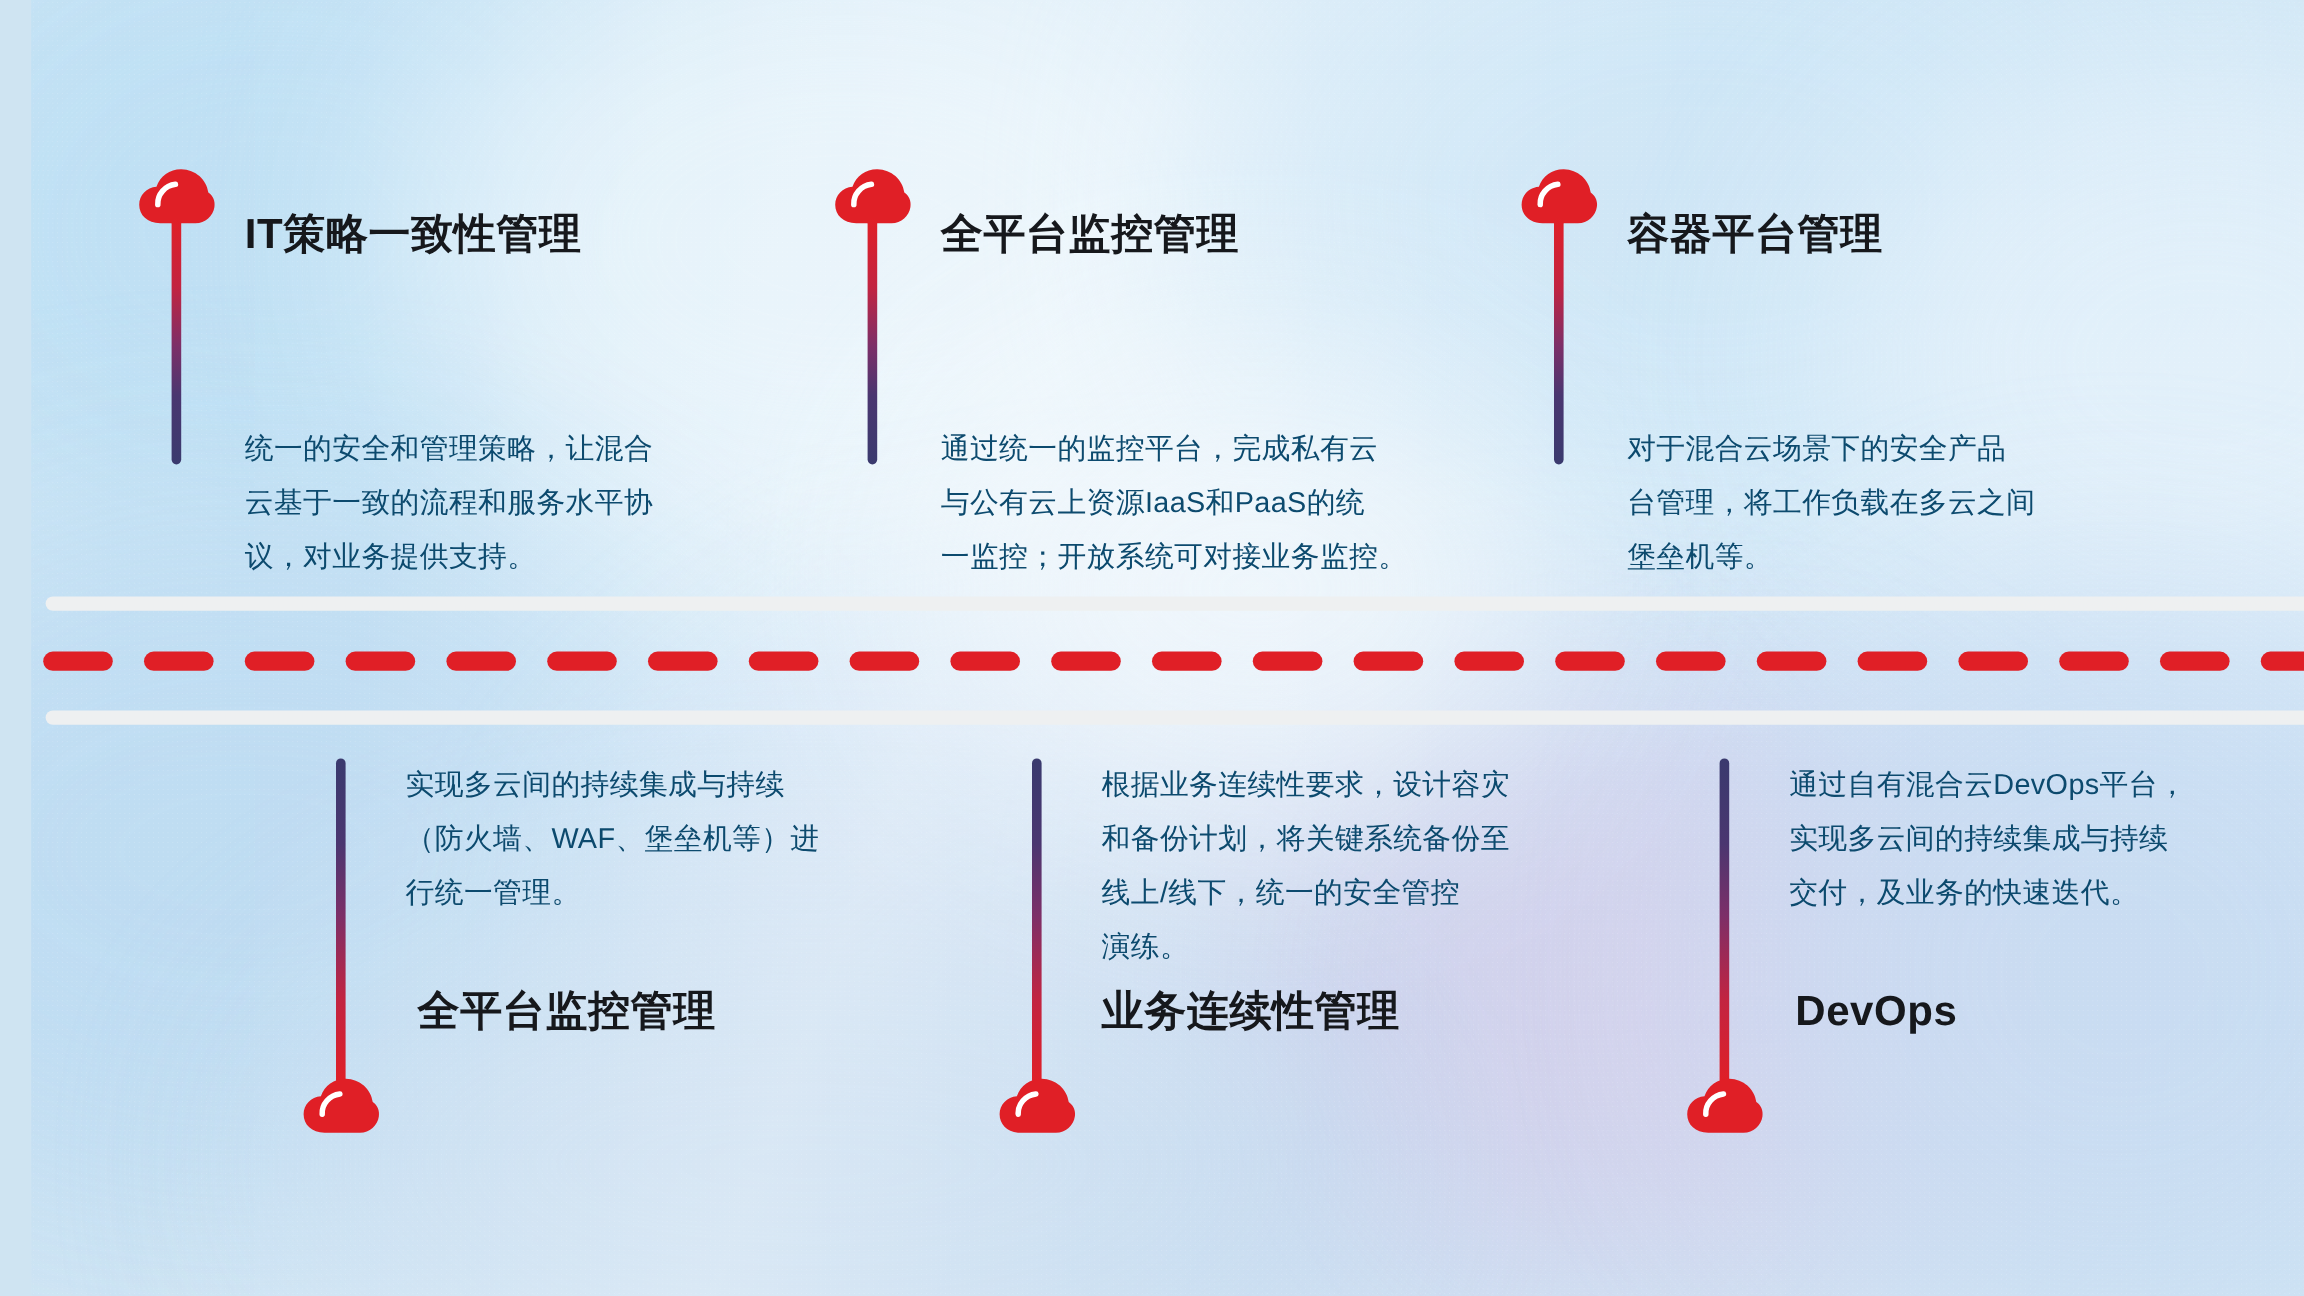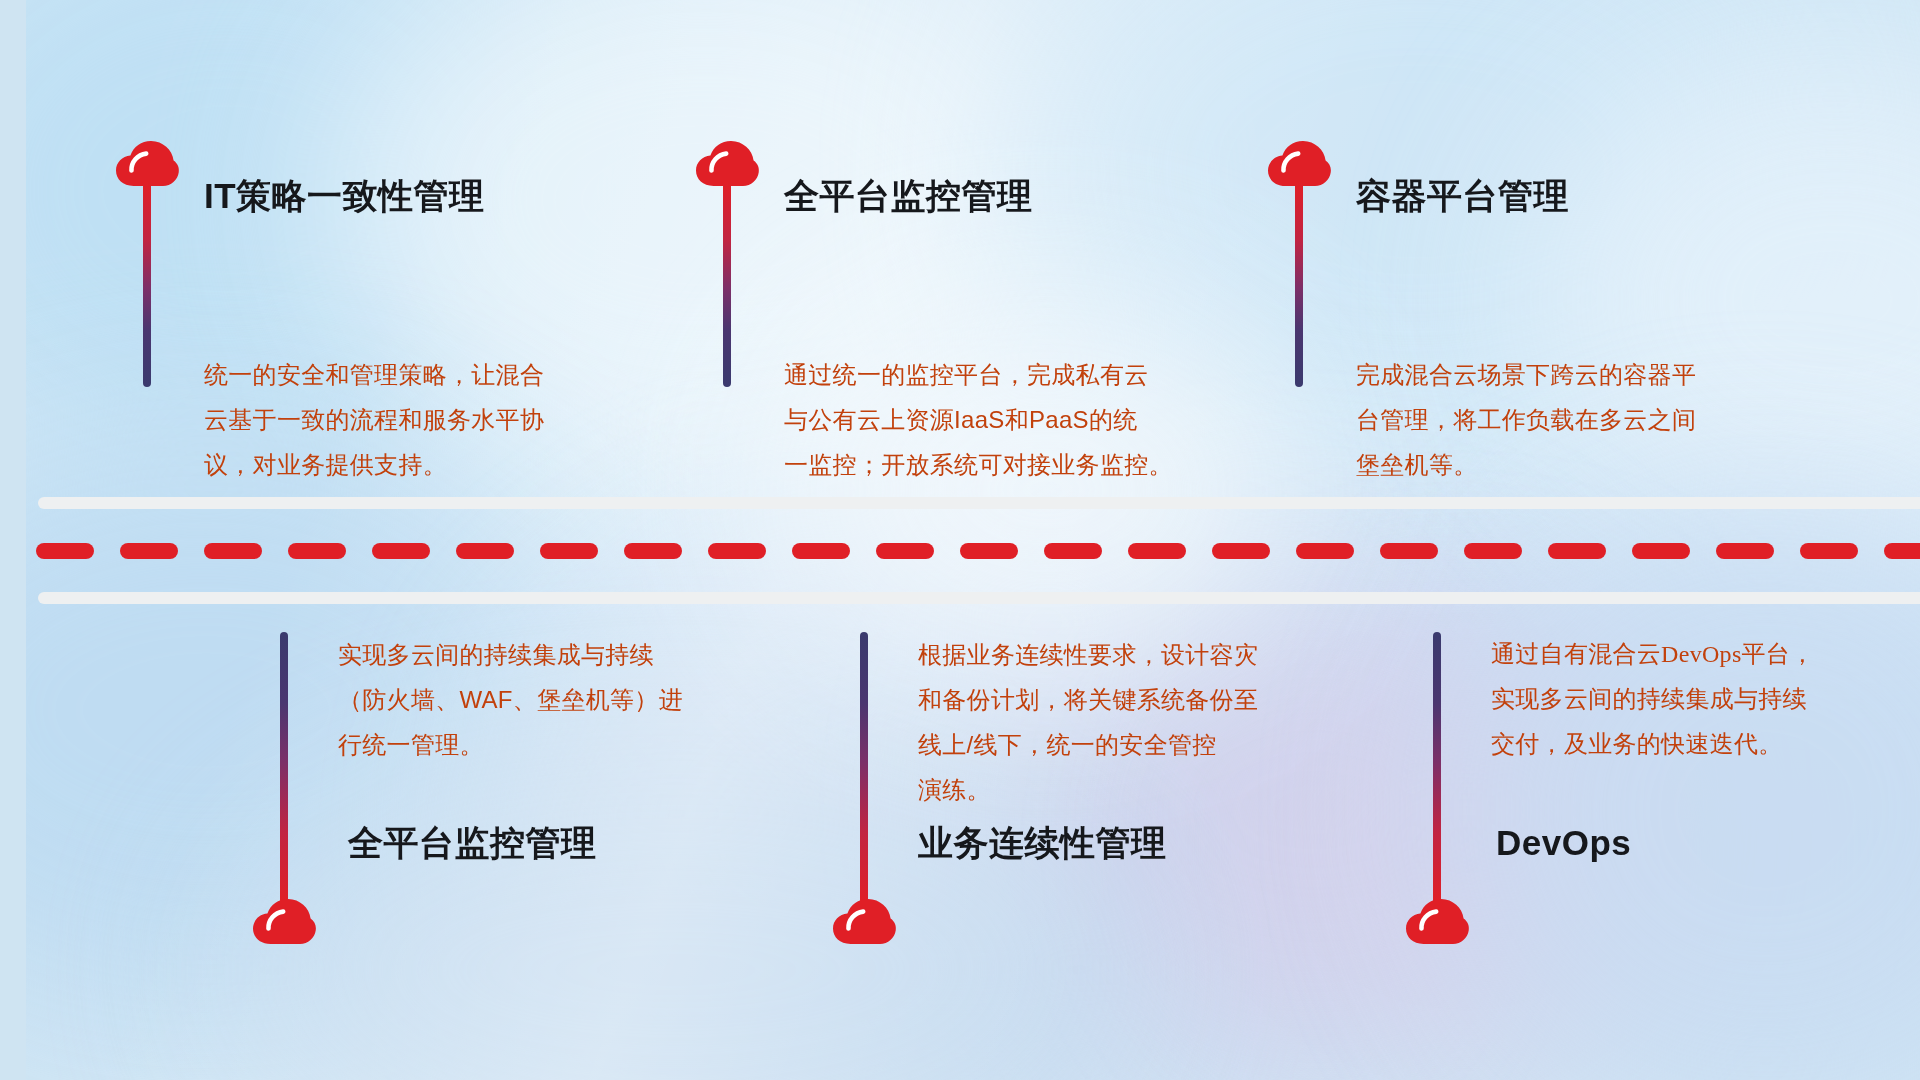--- a/index.html
+++ b/index.html
@@ -45,21 +45,21 @@
   .stem.down{background:linear-gradient(180deg,#e11f26 0%,#c22441 28%,#7c2f68 52%,#4a3670 72%,#3a3a6e 100%);}
   .stem.up{background:linear-gradient(180deg,#3a3a6e 0%,#4a3670 26%,#7c2f68 48%,#c22441 74%,#e11f26 100%);}
 
   .title{
     position:absolute;
     font-size:35px;font-weight:700;color:#16181c;
     letter-spacing:.5px;white-space:nowrap;line-height:1;
   }
   .body{
     position:absolute;
-    font-size:24px;line-height:45px;color:#c2410c;
+    font-size:24px;line-height:45px;color:#0c4a6e;
     letter-spacing:.3px;
   }
   .body .ln{display:block;white-space:pre;}
 
   
   .wbar{position:absolute;left:12px;width:1896px;height:12px;border-radius:6px;
         background:#eef0f1;box-shadow:0 0 0 0 rgba(0,0,0,0);}
   .wbar.top{top:497px;}
   .wbar.bottom{top:592px;}
   .dashrow{position:absolute;left:0;top:543px;width:1920px;height:16px;}
@@ -128,21 +128,21 @@
       <svg width="66" height="48" viewBox="0 0 66 48">
         <path d="M19.5 46 C8.8 46 2 39.2 2 30.6 C2 22.6 8.2 16.2 16.4 15.6
                  C19.4 6.6 27.8 0.8 37.2 1.0 C48.8 1.2 58.2 9.6 59.6 20.4
                  C63.6 23.2 65.5 27.6 64.7 32.4 C63.7 39.9 57.0 46 49.0 46 Z" fill="#E01F26"></path>
         <path d="M17.5 30.5 C17.0 22.2 23.5 14.6 32.2 13.6" fill="none" stroke="#ffffff" stroke-width="4.6" stroke-linecap="round"></path>
       </svg>
     </div>
     <div class="stem down" style="left:1269px;top:182px;height:205px;"></div>
     <div class="title" style="left:1330px;top:178px;">容器平台管理</div>
     <div class="body" style="left:1330px;top:352px;width:430px;">
-      <span class="ln">完成混合云场景下跨云的容器平</span>
+      <span class="ln">对于混合云场景下的安全产品</span>
       <span class="ln">台管理，将工作负载在多云之间</span>
       <span class="ln">堡垒机等。</span>
     </div>
   </div>
 
   <div class="wbar top"></div>
   <div class="dashrow">
       <div class="dash" style="left: 10px;"></div>
       <div class="dash" style="left: 94px;"></div>
       <div class="dash" style="left: 178px;"></div>
@@ -200,21 +200,21 @@
       <svg width="66" height="48" viewBox="0 0 66 48">
         <path d="M19.5 46 C8.8 46 2 39.2 2 30.6 C2 22.6 8.2 16.2 16.4 15.6
                  C19.4 6.6 27.8 0.8 37.2 1.0 C48.8 1.2 58.2 9.6 59.6 20.4
                  C63.6 23.2 65.5 27.6 64.7 32.4 C63.7 39.9 57.0 46 49.0 46 Z" fill="#E01F26"></path>
         <path d="M17.5 30.5 C17.0 22.2 23.5 14.6 32.2 13.6" fill="none" stroke="#ffffff" stroke-width="4.6" stroke-linecap="round"></path>
       </svg>
     </div>
   </div>
 
   <div class="col">
-    <div class="body" style="left:1465px;top:632px;width:430px;font-family:Liberation Serif, serif;">
+    <div class="body" style="left:1465px;top:632px;width:430px;">
       <span class="ln">通过自有混合云DevOps平台，</span>
       <span class="ln">实现多云间的持续集成与持续</span>
       <span class="ln">交付，及业务的快速迭代。</span>
     </div>
     <div class="title" style="left:1470px;top:825px;">DevOps</div>
     <div class="stem up" style="left:1407px;top:632px;height:272px;"></div>
     <div class="cloud" style="left:1378px;top:898px;">
       <svg width="66" height="48" viewBox="0 0 66 48">
         <path d="M19.5 46 C8.8 46 2 39.2 2 30.6 C2 22.6 8.2 16.2 16.4 15.6
                  C19.4 6.6 27.8 0.8 37.2 1.0 C48.8 1.2 58.2 9.6 59.6 20.4

